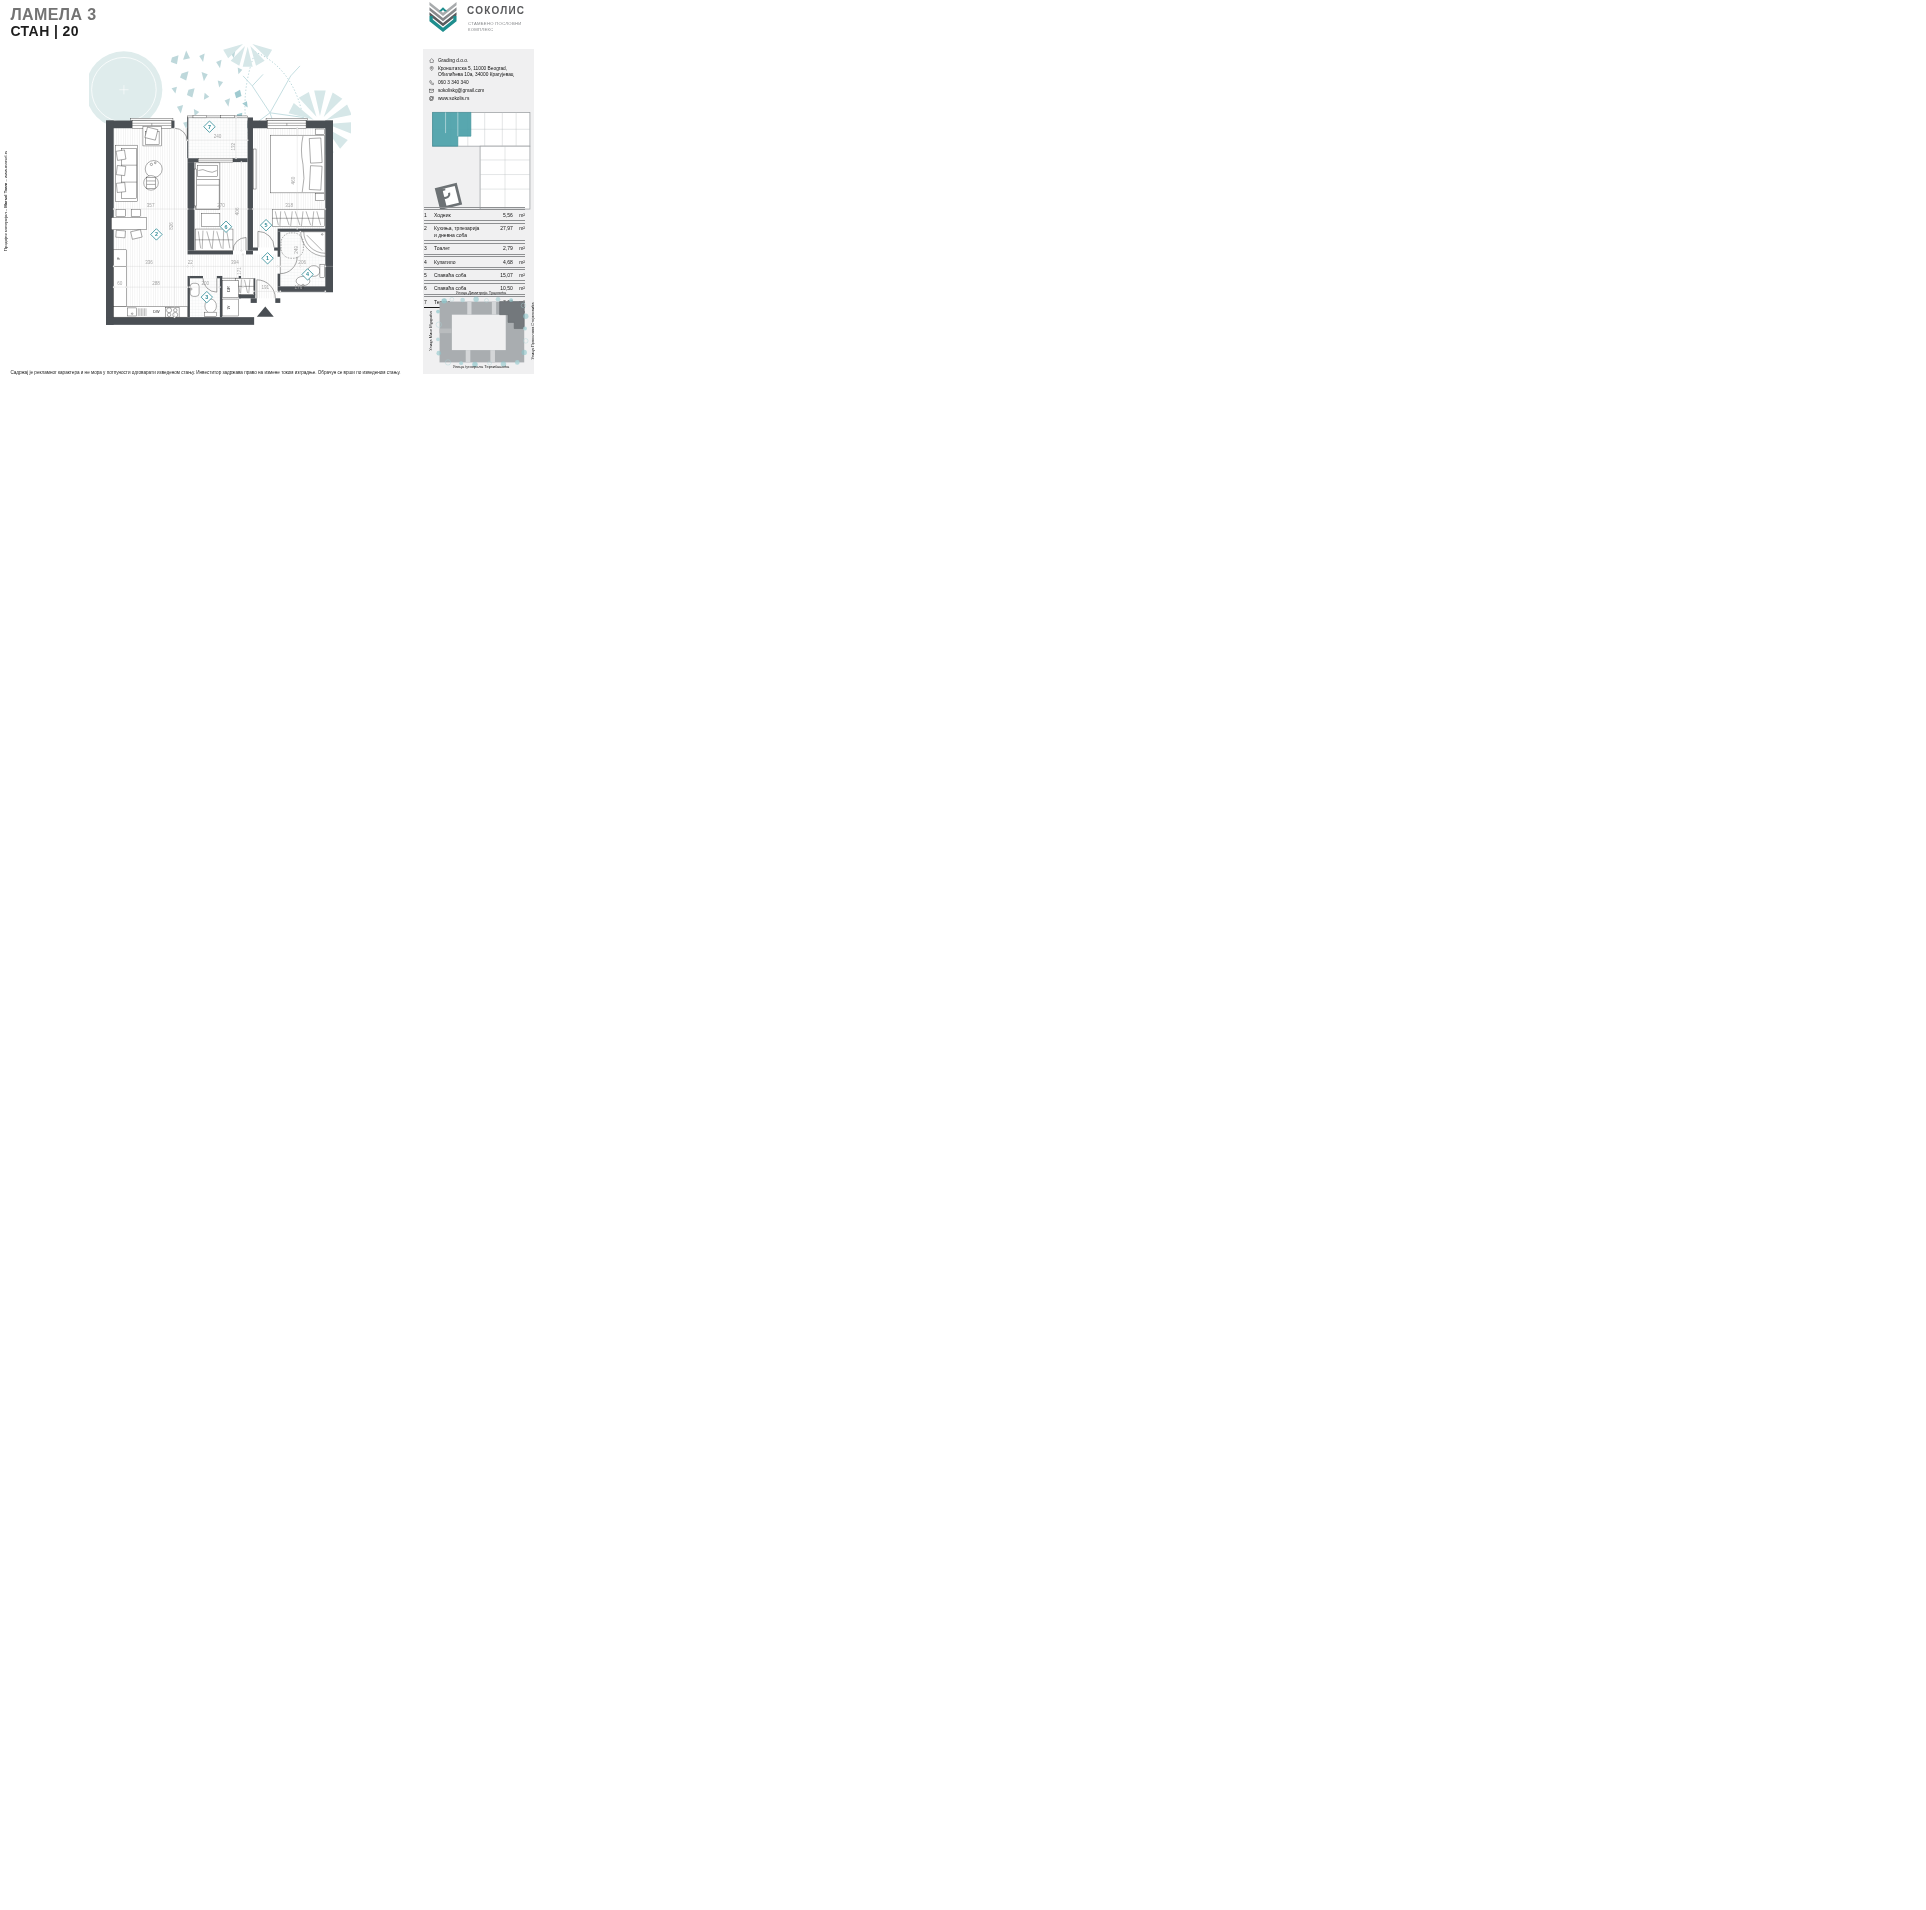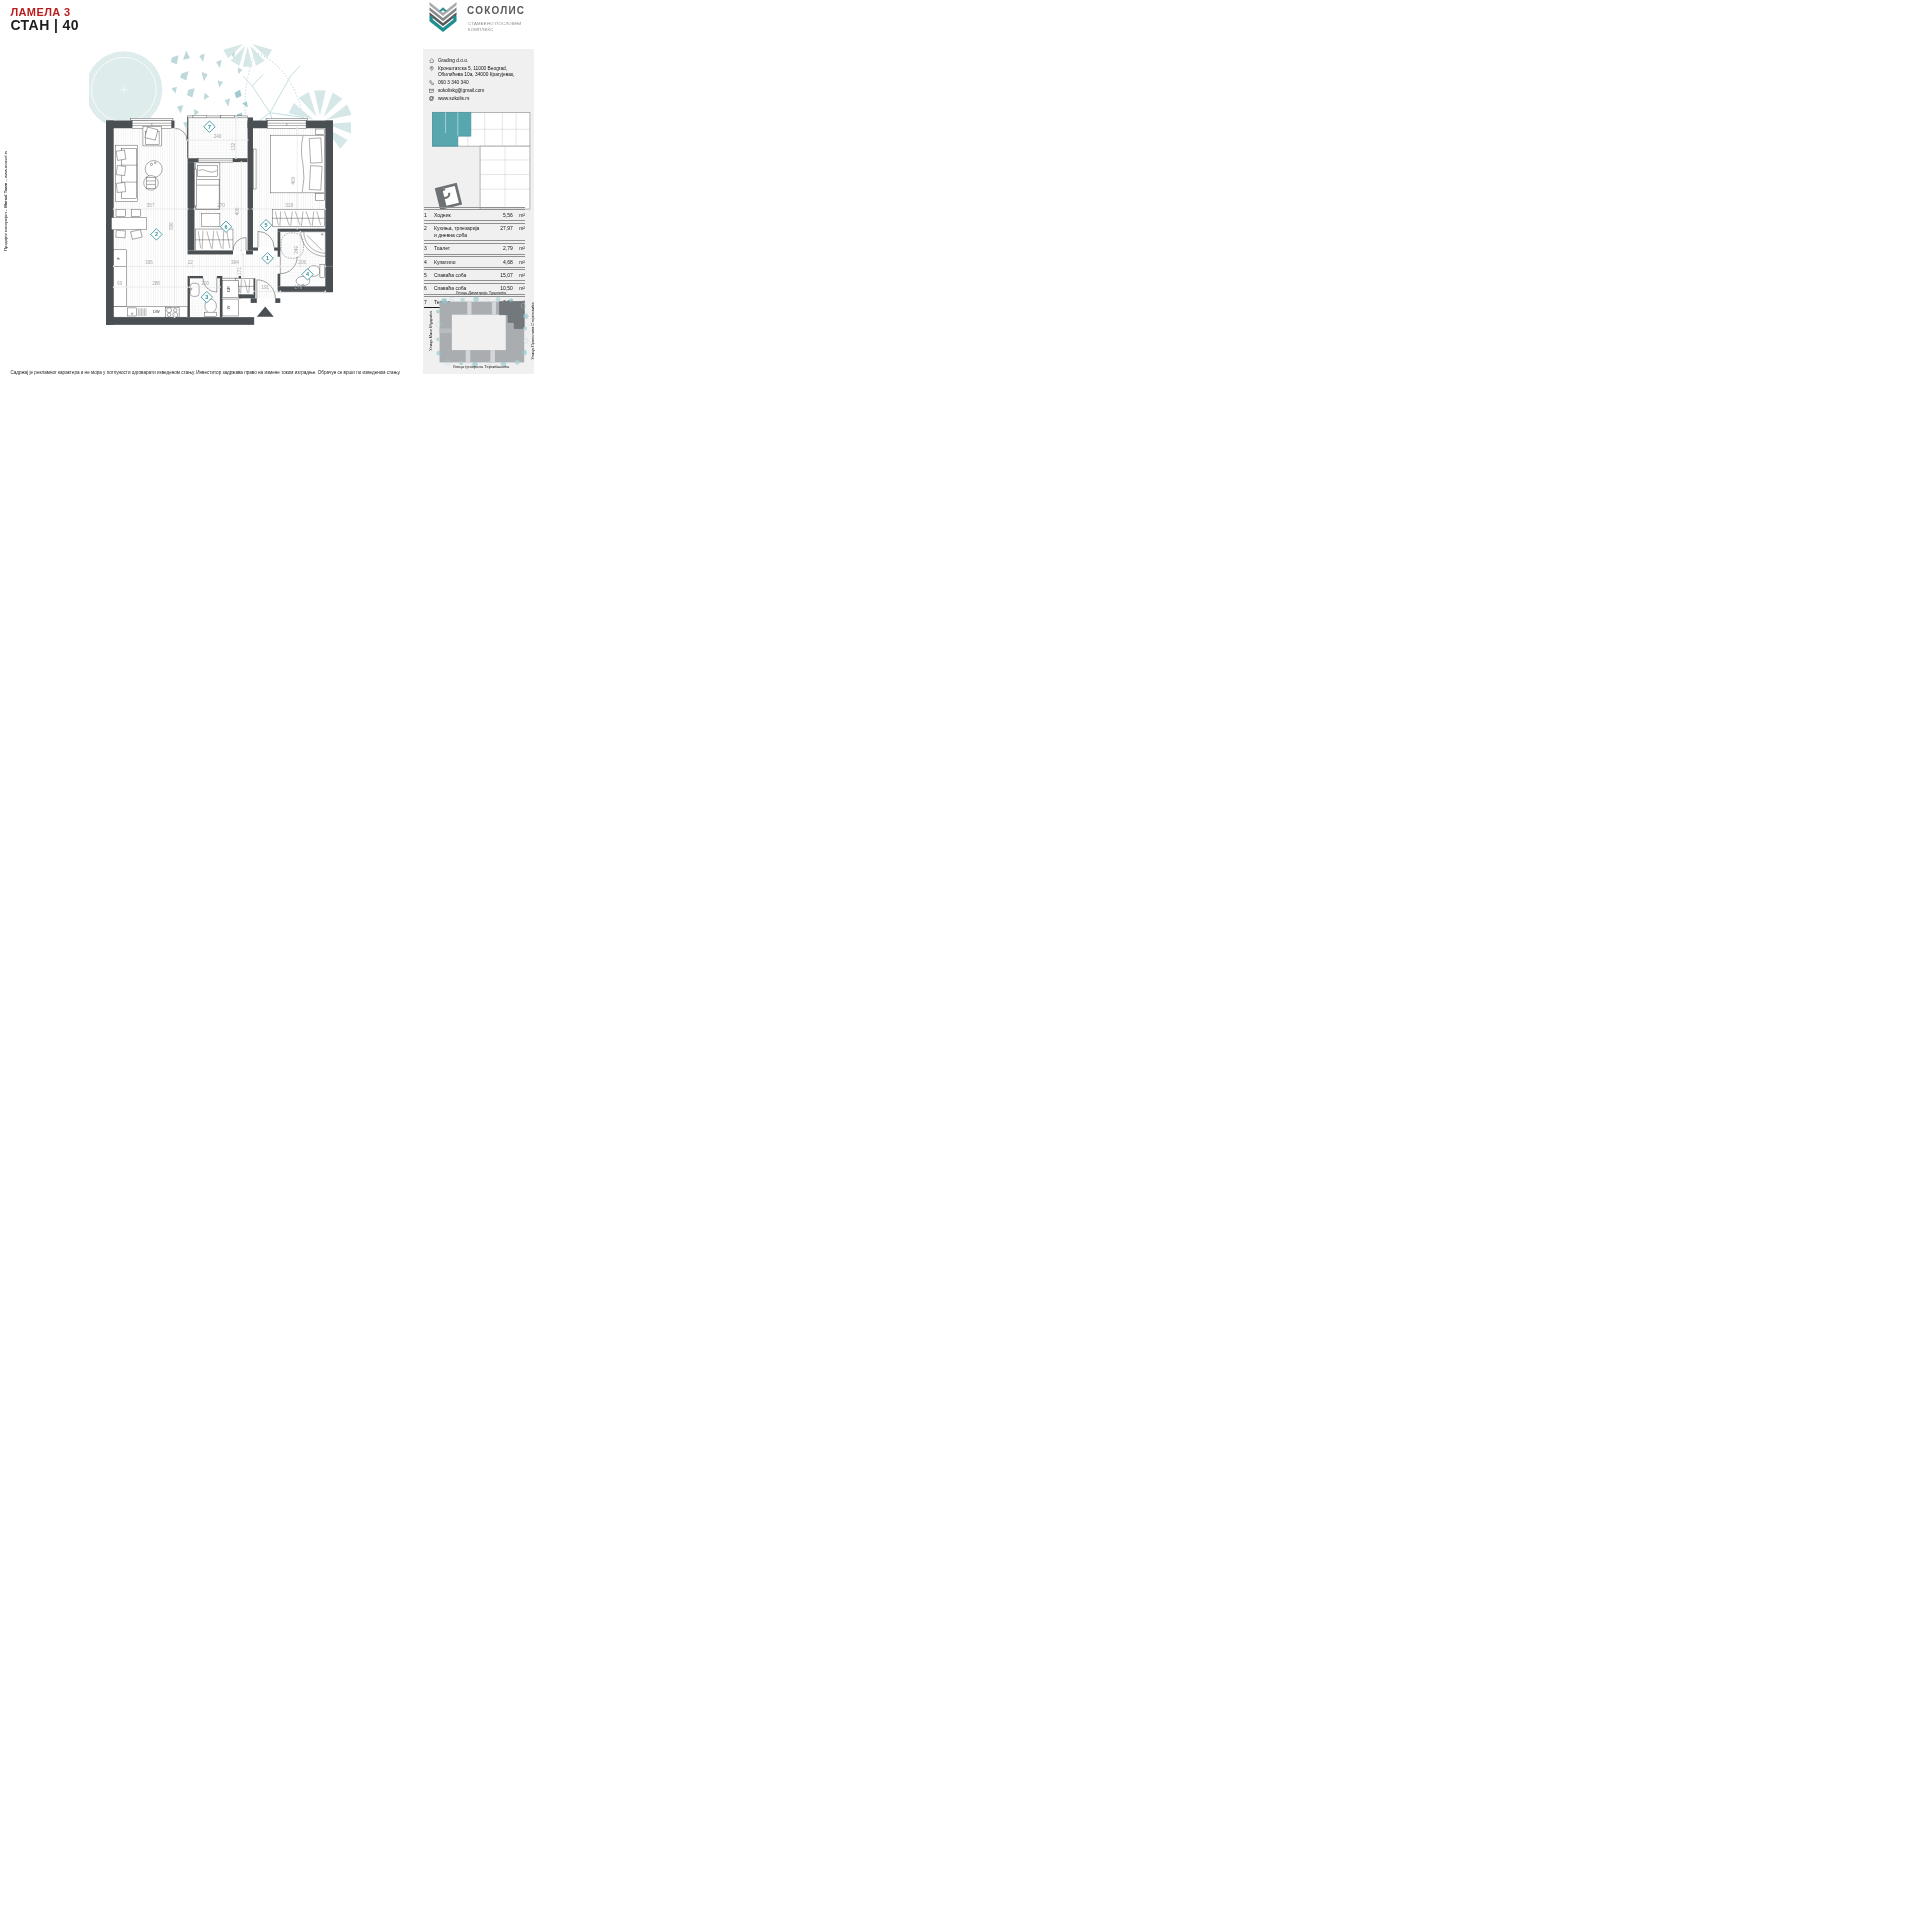--- a/index.html
+++ b/index.html
@@ -1,20 +1,20 @@
 <!DOCTYPE html>
 <html style="font-size:6.2px"><head>
 <meta charset="utf-8">
 <style>
   html,body{margin:0;padding:0;background:#fff;}
   #page{position:relative;width:540px;height:382px;background:#fff;overflow:hidden;
         font-family:"Liberation Sans","DejaVu Sans",sans-serif;}
   
   #title{position:absolute;left:10.4px;top:7px;line-height:1.04;}
-  #title .t1{font-size:11px;font-weight:bold;color:#b91c1c;letter-spacing:0.4px;}
+  #title .t1{font-size:16px;font-weight:bold;color:#737373;letter-spacing:0.4px;}
   #title .t2{font-size:14px;font-weight:bold;color:#1d1d1d;letter-spacing:0.4px;}
   
   #sidenote{position:absolute;left:5px;top:201px;transform:translate(-50%,-50%) rotate(-90deg);
             white-space:nowrap;font-size:4.2px;color:#1a1a1a;}
   #sidenote b{font-weight:bold;}
   
   #disclaimer{position:absolute;left:10.4px;top:370px;font-size:4.6px;color:#222;width:443px;}
   
   #panel-bg{position:absolute;left:423px;top:49px;width:111px;height:325px;background:#f0f0f1;}
   #logo{position:absolute;left:429px;top:0;width:106px;height:39px;}
@@ -49,21 +49,21 @@
   .rmnum{fill:#2e8b96;font-size:14px;font-weight:bold;text-anchor:middle;}
   .lblt{fill:#2b2b2b;font-size:10px;}
 </style>
 </head>
 <body>
 
 <div id="page">
 
   <div id="title">
     <div class="t1">ЛАМЕЛА 3</div>
-    <div class="t2">СТАН | 40</div>
+    <div class="t2">СТАН | 20</div>
   </div>
 
   <div id="sidenote"><span>Продајни материјал – </span><b>Marsel Team</b><span> – www.marsel.rs</span></div>
 
   <svg class="absimg" style="left:89px;top:39px;" width="262" height="123" viewBox="0 0 680 320">
     <circle cx="90" cy="132" r="100" fill="#dfecec"></circle>
     <circle cx="90" cy="132" r="84" fill="none" stroke="#ffffff" stroke-width="2"></circle>
     <path d="M78,132 H102 M90,120 V144" stroke="#fff" stroke-width="1.5"></path>
     <g fill="#bed8db">
       <polygon points="215,48 232,42 228,66 212,60"></polygon>

